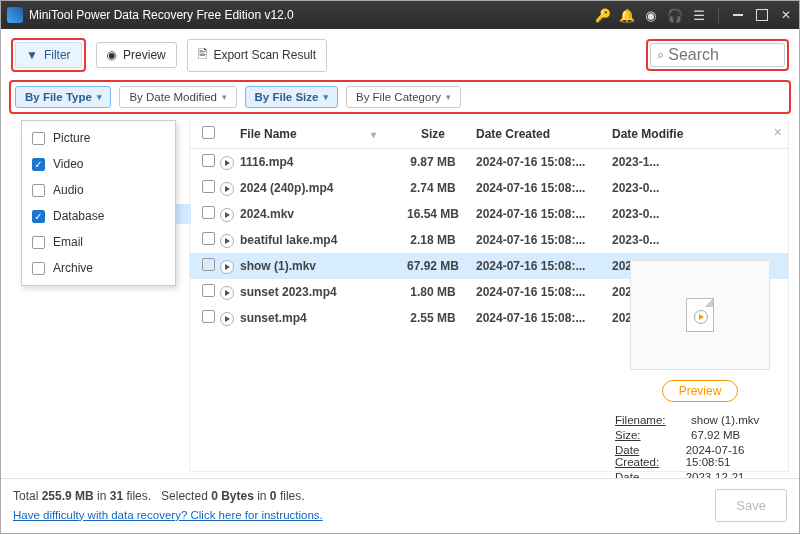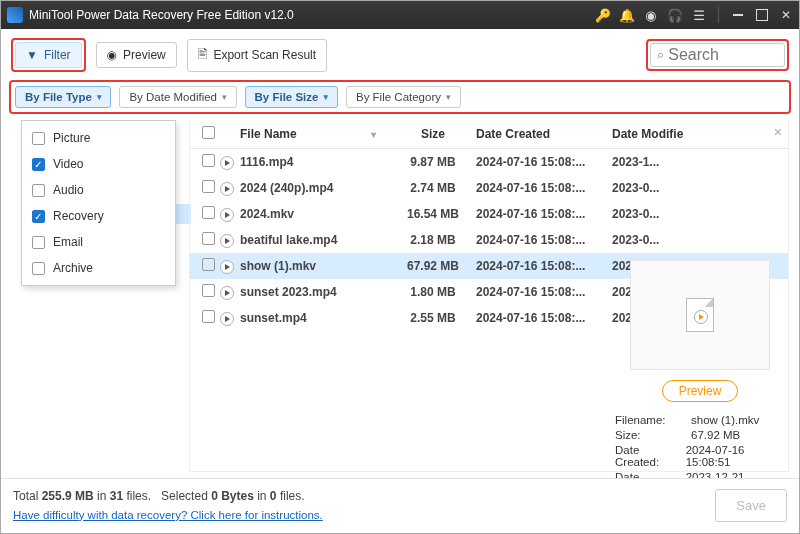--- a/index.html
+++ b/index.html
@@ -64,21 +64,21 @@
 
 
 .preview{ position:absolute; right:14px; top:140px; width:170px; font-size:11.5px; color:#333;}
 .thumb{ width:140px; height:110px; border:1px solid #e5e5e5; margin:0 auto 10px auto; display:flex; align-items:center; justify-content:center; background:#fafafa;}
 .thumb-inner{ width:28px; height:34px; border:1px solid #bbb; background:#fff; position:relative;}
 .thumb-inner::before{content:"";position:absolute;right:0;top:0;width:8px;height:8px;background:linear-gradient(135deg,#fff 48%,#ccc 50%);}
 .thumb-play{ position:absolute; left:7px; top:11px; width:14px; height:14px; border-radius:50%; background:#fff; border:1px solid #aaa; display:flex; align-items:center; justify-content:center;}
 .thumb-play::after{content:"";width:0;height:0;border-left:5px solid #ff9800;border-top:3px solid transparent;border-bottom:3px solid transparent;margin-left:1px;}
 .preview-btn{ display:block; margin:0 auto 12px auto; border:1px solid #ff9800; color:#ff9800; background:#fff; border-radius:12px; padding:3px 16px; font-size:12px; cursor:pointer;}
 .kv{ display:flex; margin:3px 0;}
-.kv .k{ width:76px; color:#333;}
+.kv .k{ width:76px; color:#333;text-decoration:underline;}
 .kv .v{ color:#333;}
 
 
 .footer{ border-top:1px solid #e2e2e2; padding:8px 12px; display:flex; align-items:center; font-size:12px; color:#444;}
 .footer .left{ line-height:1.6;}
 .footer .help{ color:#1565c0; text-decoration:underline; cursor:pointer; font-size:11.5px;}
 .footer .actions{ margin-left:auto; display:flex; gap:10px;}
 .fbtn{ border:1px solid #ccc; background:#fff; border-radius:3px; padding:8px 20px; font-size:13px; color:#555; cursor:pointer;}
 .fbtn.disabled{ color:#bbb; cursor:default;}
 </style>
@@ -159,21 +159,21 @@
         <div class="dd-item">
           <span class="chk checked">✓</span>
           <span>Video</span>
         </div>
         <div class="dd-item">
           <span class="chk"></span>
           <span>Audio</span>
         </div>
         <div class="dd-item">
           <span class="chk checked">✓</span>
-          <span>Recovery</span>
+          <span>Database</span>
         </div>
         <div class="dd-item">
           <span class="chk"></span>
           <span>Email</span>
         </div>
         <div class="dd-item">
           <span class="chk"></span>
           <span>Archive</span>
         </div>
       </div>

